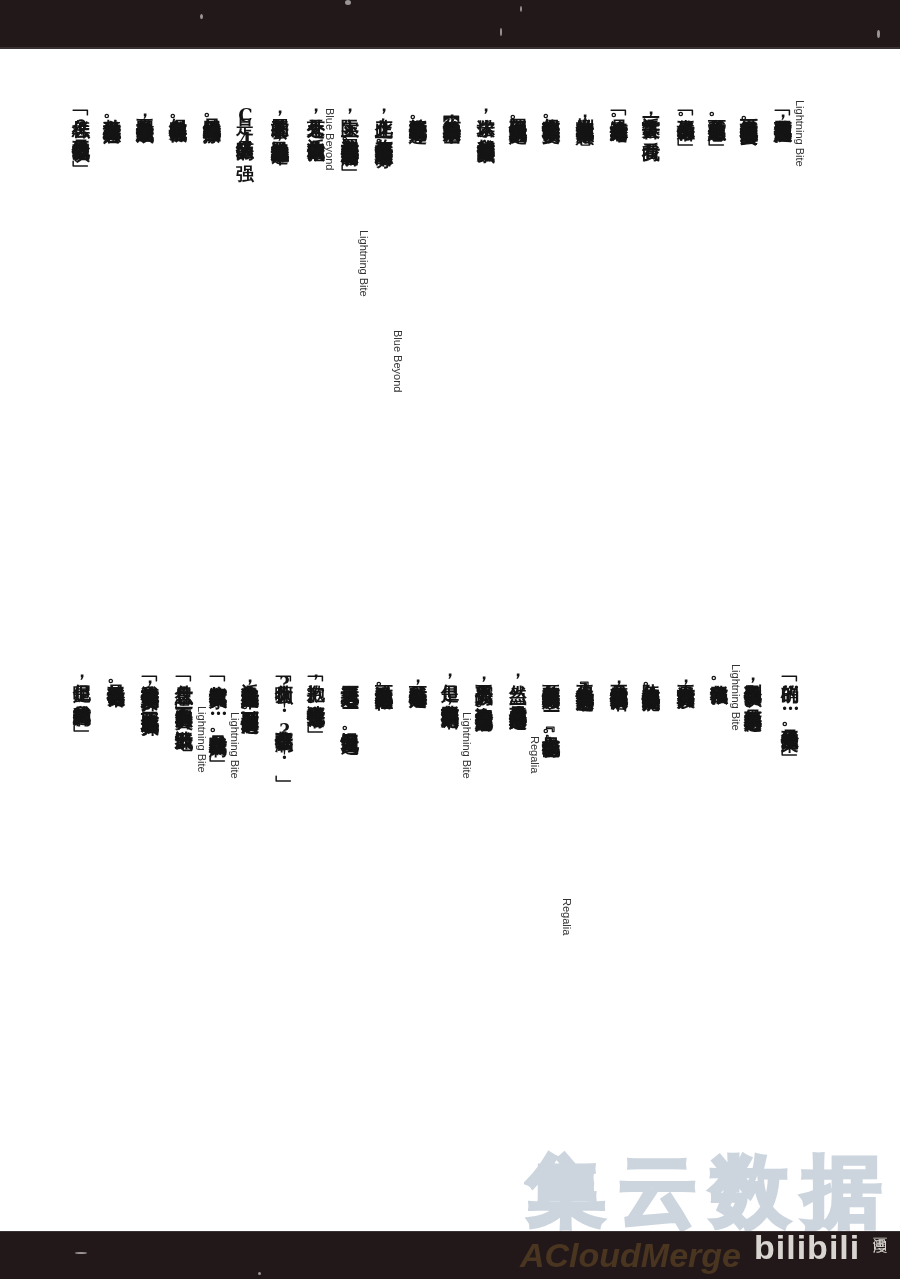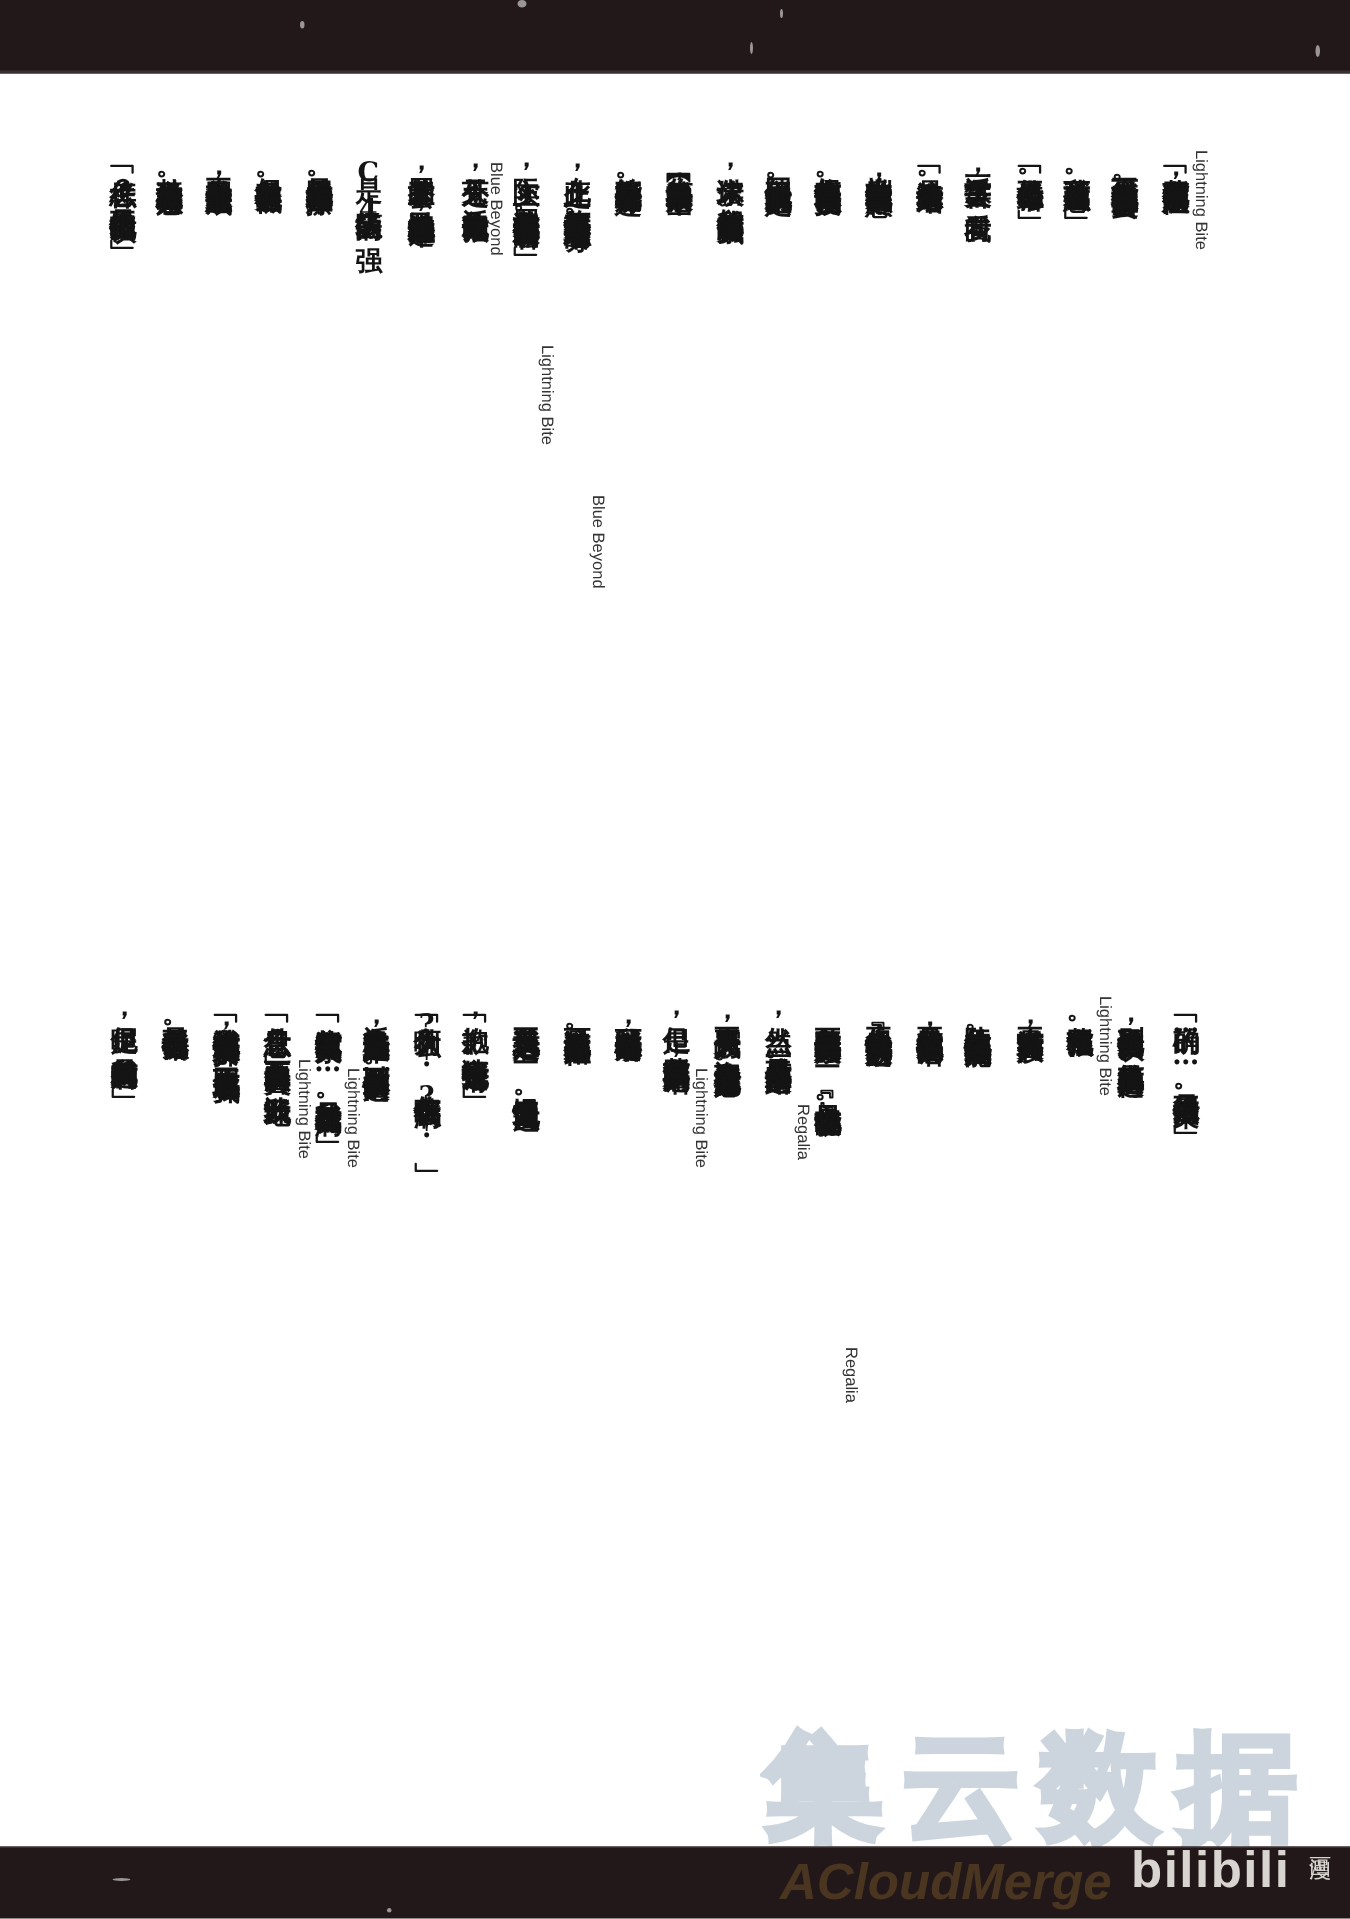--- a/index.html
+++ b/index.html
@@ -32,21 +32,21 @@
     writing-mode: vertical-rl;
     text-orientation: sideways;
     font-family: "Liberation Sans", "DejaVu Sans", sans-serif;
     font-size: 11px;
     line-height: 12px;
     color: #333;
     white-space: nowrap;
   }
 
   .watermark {
-    position: absolute; left: 510px; top: 1140px;
+    position: absolute; left: 527px; top: 1140px;
     font-family: "DejaVu Sans", sans-serif;
     font-size: 78px; font-weight: 900;
     letter-spacing: 14px;
     color: #ffffff;
     -webkit-text-stroke: 4px #c7d1db;
     opacity: 0.9;
   }
   .watermark-sub {
     position: absolute; left: 520px; top: 1236px;
     font-family: "Liberation Sans", sans-serif;

